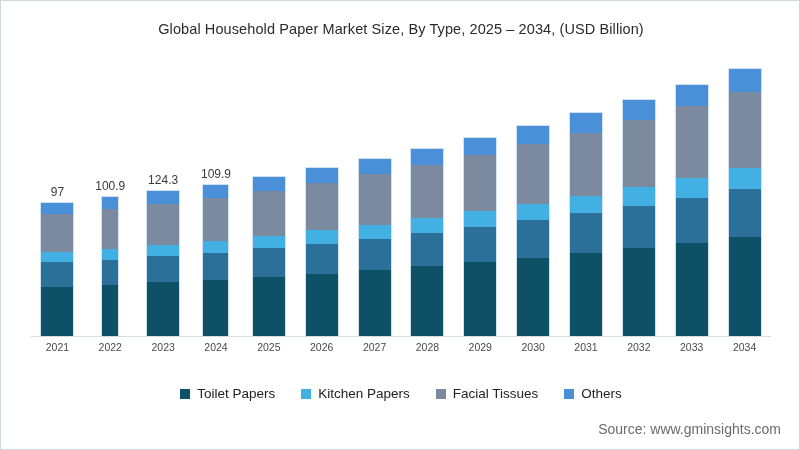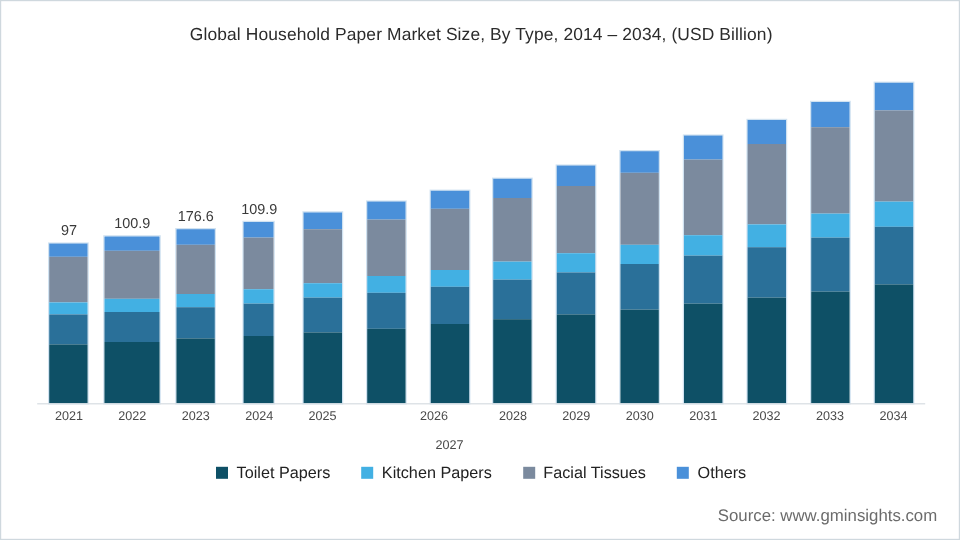--- a/index.html
+++ b/index.html
@@ -111,51 +111,51 @@
     bottom:12px;
     font-size:14px;
     color:#6b6b6b;
   }
 </style>
 </head>
 <body>
 
 <div id="frame">
 
-  <div id="title">Global Household Paper Market Size, By Type, 2014 – 2034, (USD Billion)</div>
+  <div id="title">Global Household Paper Market Size, By Type, 2025 – 2034, (USD Billion)</div>
 
   <div id="plot">
       <div class="bar-slot" style="left: 0px; width: 52.8571px;">
         <div class="bar" style="height: 133.375px; width: 32px;">
           <div class="seg" title="Toilet Papers" style="background: rgb(14, 80, 102); height: 37.1134%;"></div>
           <div class="seg" title="Bathroom Tissues" style="background: rgb(42, 112, 153); height: 18.0412%;"></div>
           <div class="seg" title="Kitchen Papers" style="background: rgb(66, 176, 227); height: 7.83505%;"></div>
           <div class="seg" title="Facial Tissues" style="background: rgb(123, 138, 158); height: 28.3505%;"></div>
           <div class="seg" title="Others" style="background: rgb(74, 144, 217); height: 8.65979%;"></div>
           <div class="bar-label">97</div>
         </div>
       </div>
       <div class="bar-slot" style="left: 52.8571px; width: 52.8571px;">
-        <div class="bar" style="height: 138.738px; width: 46px;">
+        <div class="bar" style="height: 138.738px; width: 16px;">
           <div class="seg" title="Toilet Papers" style="background: rgb(14, 80, 102); height: 37.0664%;"></div>
           <div class="seg" title="Bathroom Tissues" style="background: rgb(42, 112, 153); height: 18.0377%;"></div>
           <div class="seg" title="Kitchen Papers" style="background: rgb(66, 176, 227); height: 7.82953%;"></div>
           <div class="seg" title="Facial Tissues" style="background: rgb(123, 138, 158); height: 28.3449%;"></div>
           <div class="seg" title="Others" style="background: rgb(74, 144, 217); height: 8.72151%;"></div>
           <div class="bar-label">100.9</div>
         </div>
       </div>
       <div class="bar-slot" style="left: 105.714px; width: 52.8571px;">
         <div class="bar" style="height: 144.787px; width: 32px;">
           <div class="seg" title="Toilet Papers" style="background: rgb(14, 80, 102); height: 37.132%;"></div>
           <div class="seg" title="Bathroom Tissues" style="background: rgb(42, 112, 153); height: 18.0437%;"></div>
           <div class="seg" title="Kitchen Papers" style="background: rgb(66, 176, 227); height: 7.88224%;"></div>
           <div class="seg" title="Facial Tissues" style="background: rgb(123, 138, 158); height: 28.3001%;"></div>
           <div class="seg" title="Others" style="background: rgb(74, 144, 217); height: 8.64198%;"></div>
-          <div class="bar-label">176.6</div>
+          <div class="bar-label">124.3</div>
         </div>
       </div>
       <div class="bar-slot" style="left: 158.571px; width: 52.8571px;">
         <div class="bar" style="height: 151.112px; width: 25px;">
           <div class="seg" title="Toilet Papers" style="background: rgb(14, 80, 102); height: 37.1247%;"></div>
           <div class="seg" title="Bathroom Tissues" style="background: rgb(42, 112, 153); height: 18.0164%;"></div>
           <div class="seg" title="Kitchen Papers" style="background: rgb(66, 176, 227); height: 7.91629%;"></div>
           <div class="seg" title="Facial Tissues" style="background: rgb(123, 138, 158); height: 28.2985%;"></div>
           <div class="seg" title="Others" style="background: rgb(74, 144, 217); height: 8.64422%;"></div>
           <div class="bar-label">109.9</div>
@@ -254,22 +254,22 @@
     </div>
 
   <div id="axis-line"></div>
 
   <div id="xticks">
       <div class="xtick" style="left: 26.4286px;">2021</div>
       <div class="xtick" style="left: 79.2857px;">2022</div>
       <div class="xtick" style="left: 132.143px;">2023</div>
       <div class="xtick" style="left: 185px;">2024</div>
       <div class="xtick" style="left: 237.857px;">2025</div>
-      <div class="xtick" style="left: 290.714px; margin-left: 40px;">2026</div>
-      <div class="xtick" style="left: 343.571px; margin-top: 24px;">2027</div>
+      <div class="xtick" style="left: 290.714px;">2026</div>
+      <div class="xtick" style="left: 343.571px;">2027</div>
       <div class="xtick" style="left: 396.429px;">2028</div>
       <div class="xtick" style="left: 449.286px;">2029</div>
       <div class="xtick" style="left: 502.143px;">2030</div>
       <div class="xtick" style="left: 555px;">2031</div>
       <div class="xtick" style="left: 607.857px;">2032</div>
       <div class="xtick" style="left: 660.714px;">2033</div>
       <div class="xtick" style="left: 713.571px;">2034</div>
     </div>
 
   <div id="legend">

